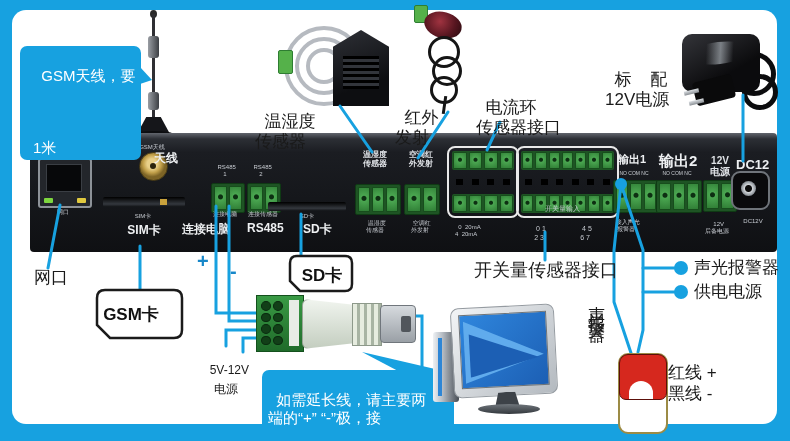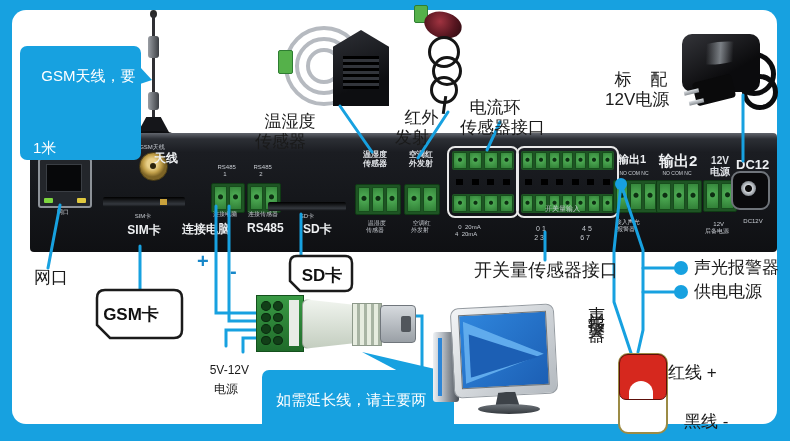--- a/index.html
+++ b/index.html
@@ -308,44 +308,44 @@
   <polygon points="128,54 128,88 152,80" fill="#17a1e0"></polygon>
   <polygon points="362,352 400,372 448,372" fill="#17a1e0"></polygon>
   <path d="M 105 290 L 174 290 Q 182 290 182 298 L 182 330 Q 182 338 174 338 L 110 338 L 97 325 L 97 298 Q 97 290 105 290 Z" fill="#ffffff" stroke="#1b1b1b" stroke-width="2.5"></path>
   <path d="M 297 256 L 345 256 Q 352 256 352 263 L 352 284 Q 352 291 345 291 L 300 291 L 290 281 L 290 263 Q 290 256 297 256 Z" fill="#ffffff" stroke="#1b1b1b" stroke-width="2.5"></path>
 </svg>
 
 <div class="abs blk" style="left:255px;top:92px;">
   <span>温湿度</span><br><span>传感器</span></div>
 <div class="abs blk" style="left:395px;top:88px;">
   <span>红外</span><br><span>发射</span></div>
-<div class="abs blk" style="left:460px;top:78px;">
+<div class="abs blk" style="left:476px;top:78px;">
   <span>电流环</span><br><span>传感器接口</span></div>
 <div class="abs blk" style="left:605px;top:50px;">
   <span>标    配</span><br><span>12V电源</span></div>
 
 <div class="abs blk" style="left:34px;top:268px;">网口</div>
 <div class="abs cardlabel" style="left:99px;top:303px;width:64px;">GSM卡</div>
 <div class="abs cardlabel" style="left:292px;top:264px;width:60px;">SD卡</div>
 <div class="abs bluepm" style="left:197px;top:250px;">+</div>
 <div class="abs bluepm" style="left:230px;top:260px;">-</div>
 <div class="abs blk" style="left:190px;top:342px;width:72px;text-align:center;font-size:12px;line-height:19px;">
   <span>5V-12V</span><br><span>电源</span></div>
 <div class="abs blk" style="left:474px;top:260px;font-size:18px;">开关量传感器接口</div>
 <div class="abs blk" style="left:694px;top:258px;">声光报警器</div>
 <div class="abs blk" style="left:694px;top:282px;">供电电源</div>
 <div class="abs blk vtext" style="left:586px;top:293px;height:140px;">声光报警器</div>
 <div class="abs blk" style="left:668px;top:363px;">红线 +</div>
-<div class="abs blk" style="left:668px;top:412px;margin-left:16px;">黑线 -</div>
+<div class="abs blk" style="left:668px;top:384px;">黑线 -</div>
 
 <div class="abs bubble" style="left:20px;top:46px;width:102px;padding-left:13px;">
   <span>GSM天线，要</span><br><br>
   <br><span>1米</span></div>
 <div class="abs bubble" style="left:262px;top:370px;width:180px;">
-  <span>如需延长线，请主要两</span><br><br>
+  <span>如需延长线，请主要两</span><br><span>端的“+” “-”极，接</span><br>
   </div>
 
 <div class="abs">
   <div class="abs pcb">
       <div class="holes">
         <i></i>
         <i></i>
         <i></i>
         <i></i>
         <i></i>

